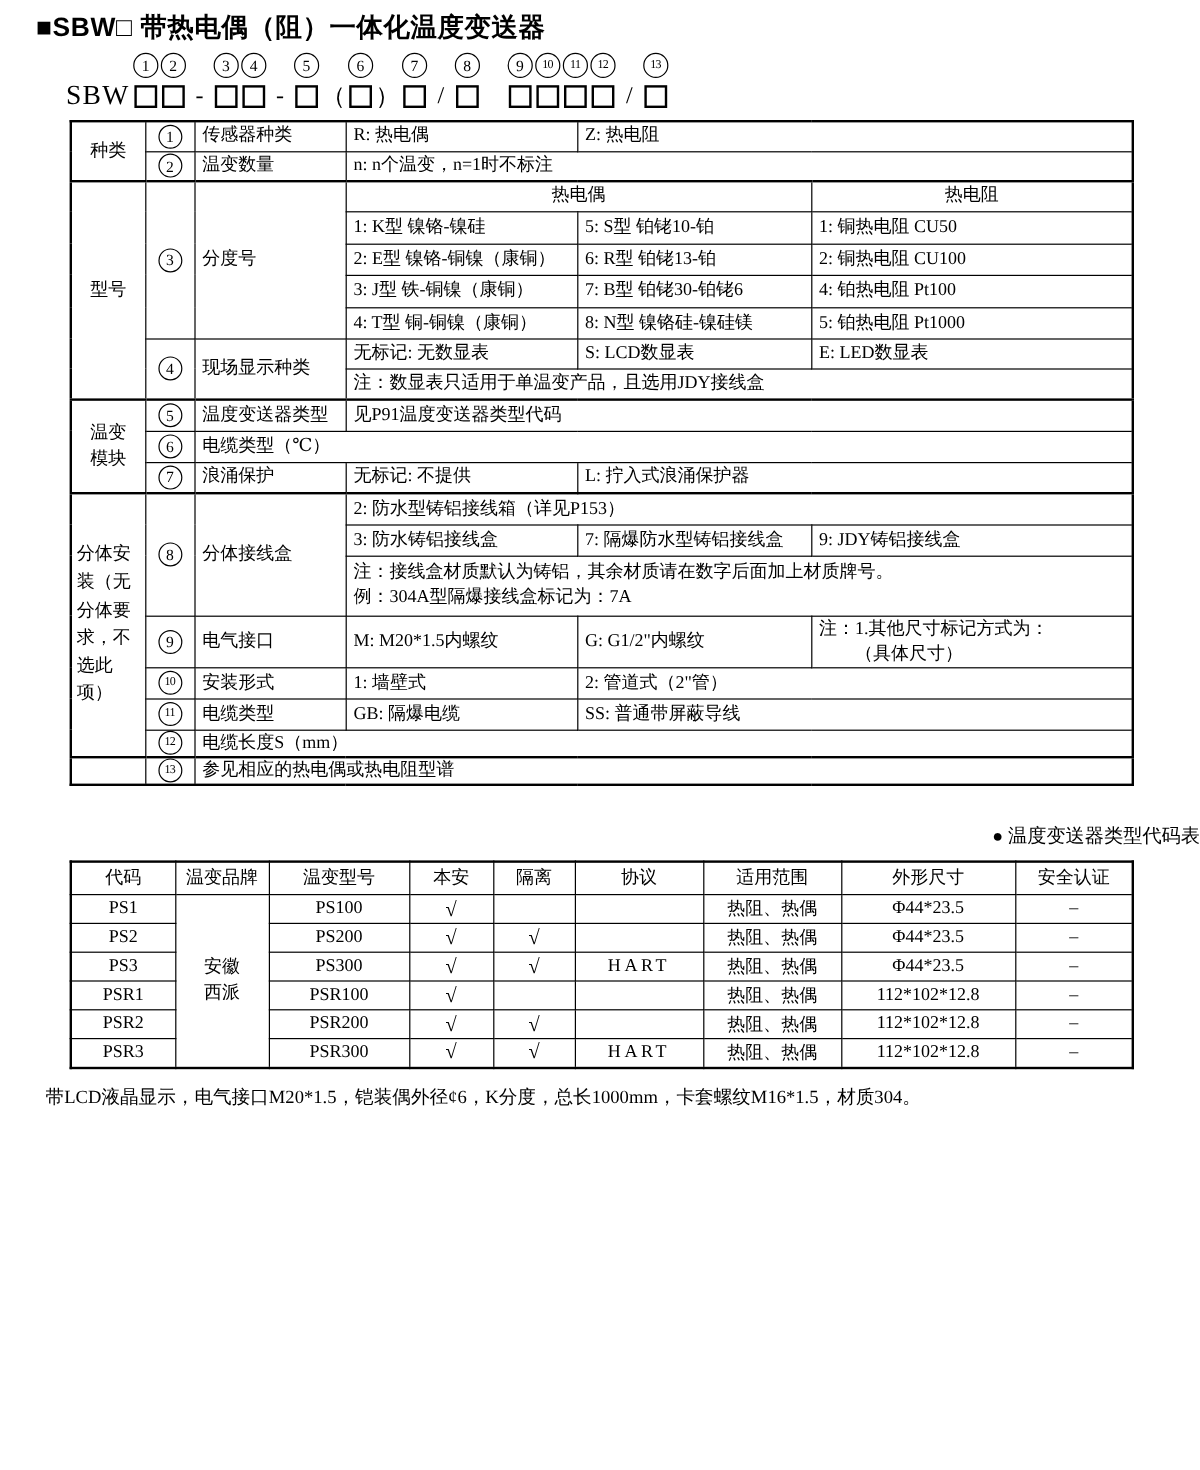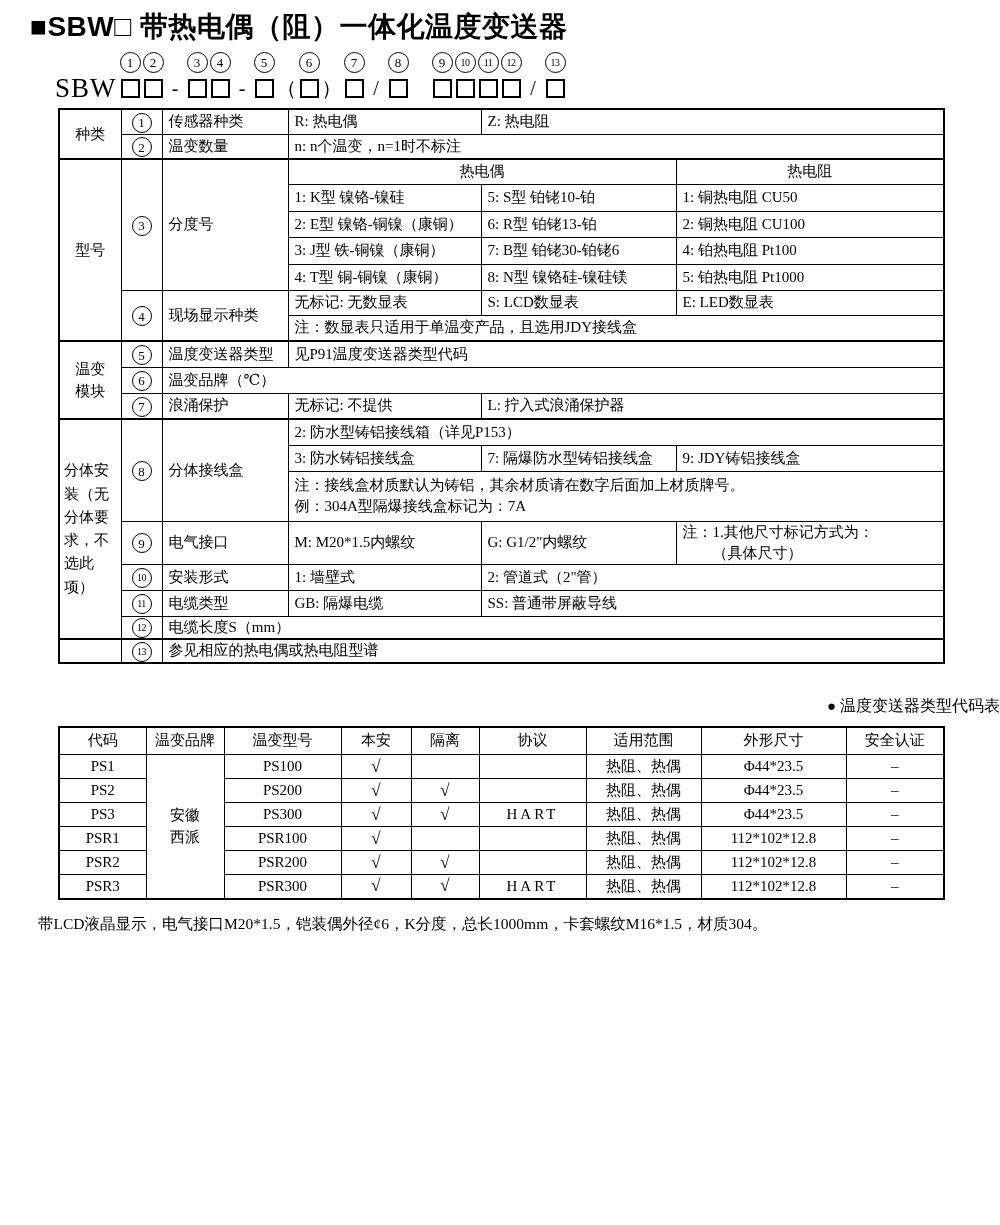--- a/index.html
+++ b/index.html
@@ -8,35 +8,35 @@
     width:1000px; height:1225px; overflow:hidden;
     font-family:"Liberation Serif","DejaVu Serif",serif;
     color:#000;
   }
   .page { position:relative; width:1000px; height:1225px; }
 
   
   .doc-title {
     margin:8px 0 0 30px;
     font-family:"Liberation Sans","DejaVu Sans",sans-serif;
-    font-weight:bold; font-size:28px; letter-spacing:0.5px;
+    font-weight:bold; font-size:22px; letter-spacing:0.5px;
   }
 
   
   .code-line { margin:6px 0 0 55px; display:flex; align-items:flex-end; }
   .slot { display:inline-flex; flex-direction:column; align-items:center; }
   .cmark {
     width:21px; height:21px; border:1.5px solid #000; border-radius:50%;
     display:flex; align-items:center; justify-content:center;
     font-size:13px; line-height:1; margin-bottom:3px; background:#fff;
   }
   .cmark.two { font-size:10px; letter-spacing:-0.5px; }
   .cmark.empty { border-color:transparent; }
   .csym { height:24px; display:flex; align-items:center; }
-  .cprefix { font-size:27px; letter-spacing:1px; padding-right:2px;text-align:center; }
+  .cprefix { font-size:23px; letter-spacing:1px; padding-right:2px;text-align:center; }
   .cbox { width:19px; height:19px; border:2px solid #000; margin:0 2px; }
   .csep { font-size:20px; padding:0 1px; }
   .cgap { width:13px; }
 
   
   table.t1 {
     border-collapse:collapse; table-layout:fixed;
     width:885px; margin:8px 0 0 58px;
     font-size:15px; border:2px solid #000;
   }
@@ -275,21 +275,21 @@
         <td colspan="3">注：数显表只适用于单温变产品，且选用JDY接线盒</td>
       </tr>
       <tr class="h26 sec">
         <td class="grp" rowspan="3"><span class="w2">温变模块</span></td>
         <td class="numc"><span class="cnum">5</span></td>
         <td>温度变送器类型</td>
         <td colspan="3">见P91温度变送器类型代码</td>
       </tr>
       <tr class="h26">
         <td class="numc"><span class="cnum">6</span></td>
-        <td colspan="4">温变品牌（℃）</td>
+        <td colspan="4">电缆类型（℃）</td>
       </tr>
       <tr class="h26">
         <td class="numc"><span class="cnum">7</span></td>
         <td>浪涌保护</td>
         <td>无标记: 不提供</td>
         <td colspan="2">L: 拧入式浪涌保护器</td>
       </tr>
       <tr class="h26 sec">
         <td class="grp-split" rowspan="7">分体安装（无分体要求，不选此项）</td>
         <td class="numc" rowspan="3"><span class="cnum">8</span></td>

